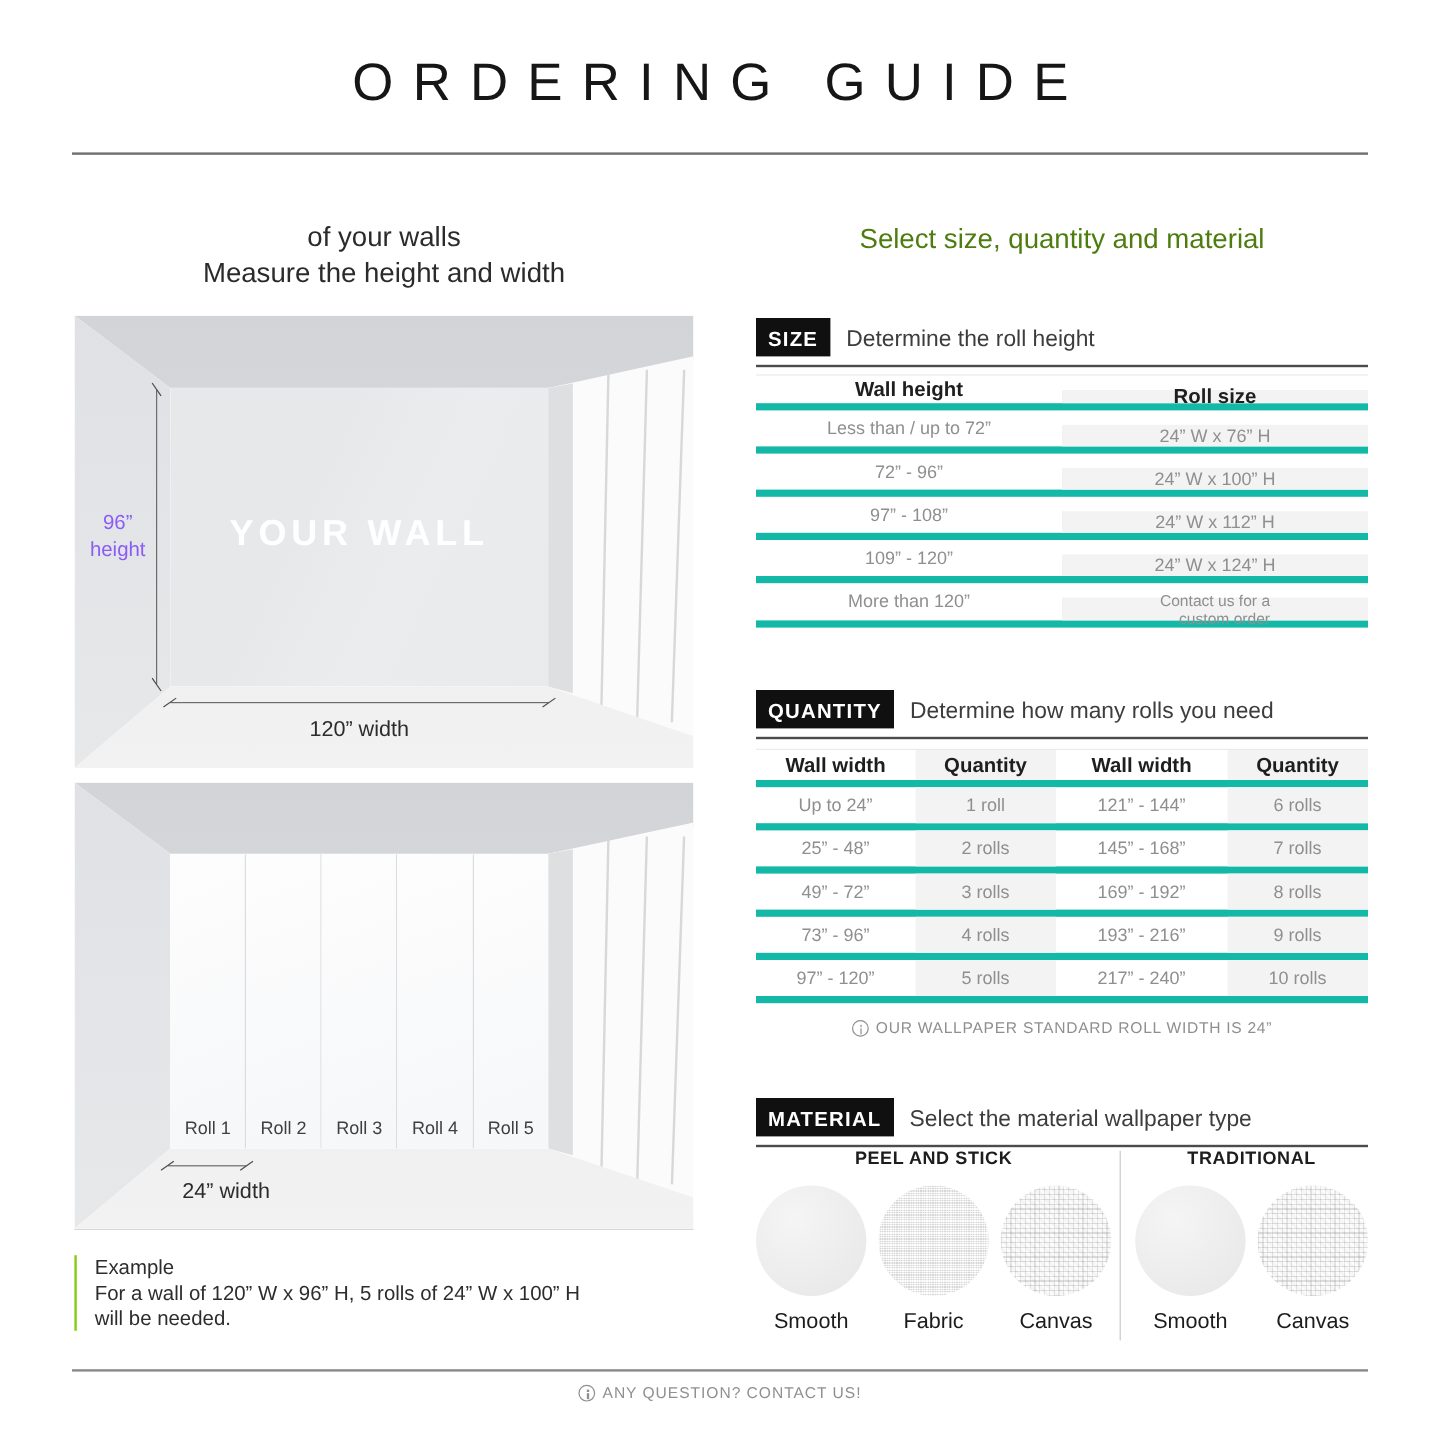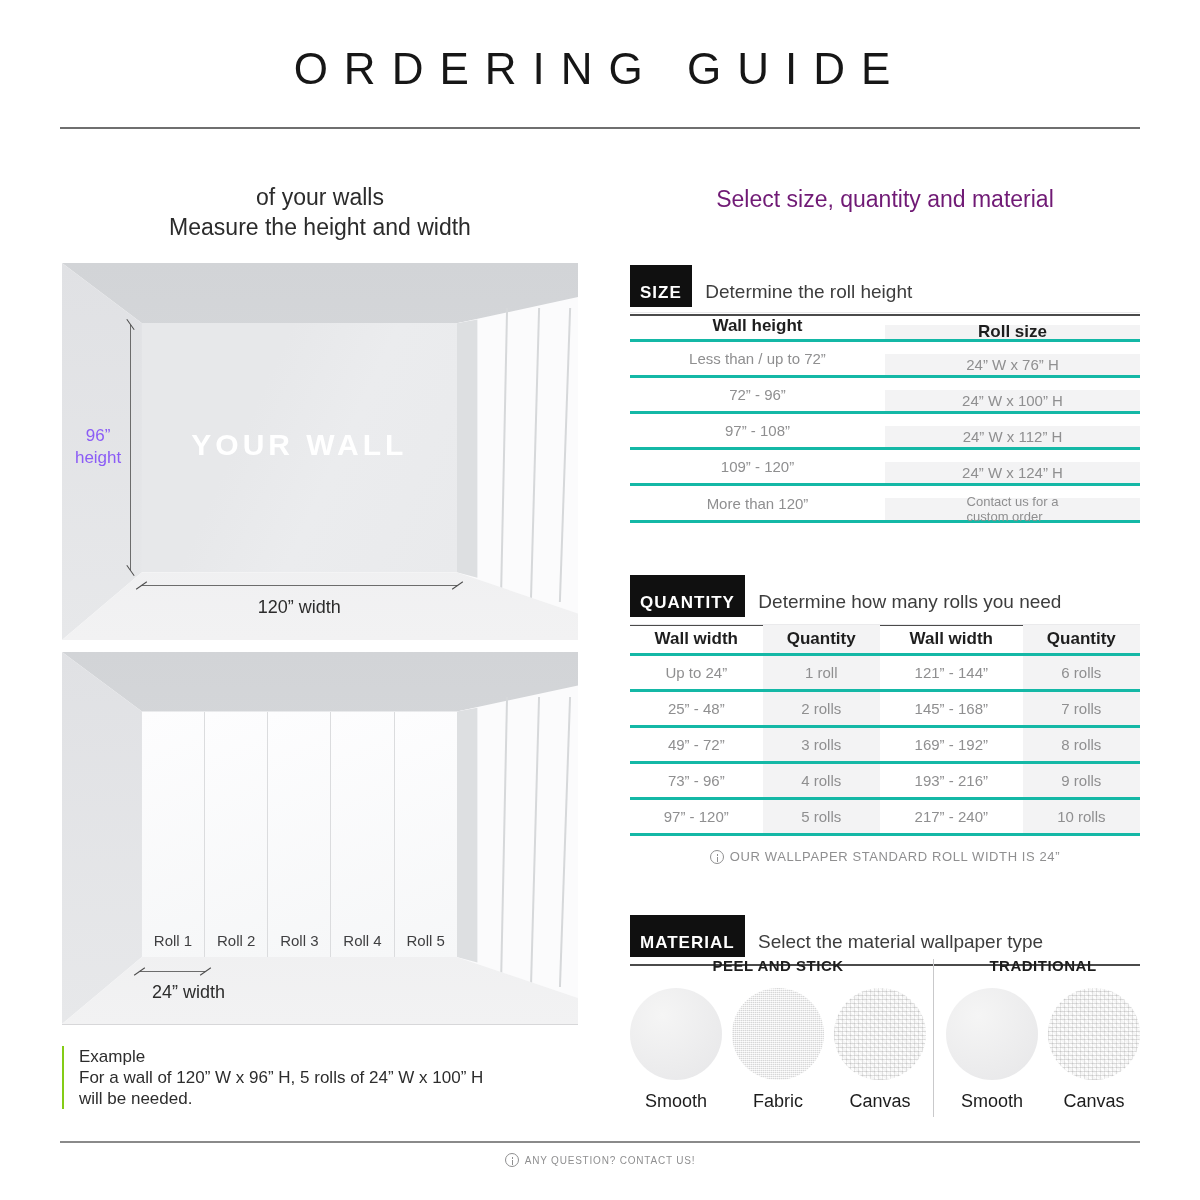--- a/index.html
+++ b/index.html
@@ -10,21 +10,21 @@
   
   .title { position:absolute; top:44px; left:0; width:100%; text-align:center;
            font-size:44px; font-weight:400; letter-spacing:16px; color:#161616; }
   .rule-top { position:absolute; top:127px; left:60px; width:1080px; height:2px; background:#6f6f6f; }
   .rule-bottom { position:absolute; top:1141px; left:60px; width:1080px; height:2px; background:#8a8a8a; }
 
   
   .left-heading { position:absolute; top:182px; left:60px; width:520px; text-align:center;
                   font-size:23px; line-height:30px; color:#2b2b2b; }
   .right-heading { position:absolute; top:186px; left:630px; width:510px; text-align:center;
-                   font-size:23px; color:#701a75; }
+                   font-size:23px; color:#4d7c0f; }
 
   
   .room { position:absolute; left:62px; width:516px; background:#fff; }
   .room1 { top:263px; height:377px; }
   .room2 { top:652px; height:373px; border-bottom:1px solid #d7d7d9; }
   .room .ceiling { position:absolute; left:0; top:0; width:100%; height:100%;
       clip-path:polygon(0% 0%, 100% 0%, 100% 10%, 76.5% 16%, 15.5% 16%);
       background:linear-gradient(180deg,#d2d4d7 0%,#dcdee0 100%); }
   .room .left-wall { position:absolute; left:0; top:0; width:100%; height:100%;
       clip-path:polygon(0% 0%, 15.5% 16%, 15.5% 82%, 0% 100%);
@@ -74,36 +74,36 @@
       font-size:18px; color:#2c2c2c; }
 
   
   .example { position:absolute; left:62px; top:1046px; width:480px; border-left:2px solid #84cc16;
       padding-left:15px; font-size:17px; line-height:21px; color:#2d2d2d; }
 
   
   .section-head { position:absolute; left:630px; width:510px; border-bottom:2px solid #4b4b4b;
       padding-bottom:7px; white-space:nowrap; }
   .badge { display:inline-block; background:#101010; color:#ffffff; font-weight:700;
-      font-size:17px; letter-spacing:1px; padding:18px 10px 4px; vertical-align:baseline;text-align:center; }
+      font-size:17px; letter-spacing:1px; padding:8px 10px 4px; vertical-align:baseline;text-align:center; }
   .section-sub { display:inline-block; margin-left:9px; font-size:19px; color:#3d3d3d; }
   .head-size { top:265px; }
   .head-quantity { top:575px; }
   .head-material { top:915px; }
 
   
   .table { position:absolute; left:630px; width:510px; font-size:15px; color:#8f8f90; }
   .size-table { top:312px; }
-  .t-row { display:flex; border-bottom:3px solid #14b8a6; align-items:center; }
+  .t-row { display:flex; border-bottom:6px solid #14b8a6; align-items:center; }
   .size-table .t-row { height:36px; }
   .size-table .t-row.header { height:30px; }
   .size-table .t-row.tall { height:37px; }
   .t-row.header { font-size:17px; font-weight:700; color:#1e1e1e; border-top:1px solid #eaeaec; }
   .s-c1 { width:50%; text-align:center; }
-  .s-c2 { width:50%; text-align:left; background:#f3f3f4; align-self:stretch;
+  .s-c2 { width:50%; text-align:right; background:#f3f3f4; align-self:stretch;
           display:flex; align-items:center; justify-content:center;margin-top:12px; }
   .t-row.header .s-c2 { background:#f3f3f4; }
   .small2 { font-size:13px; line-height:15px; }
 
   
   .quantity-table { top:624px; }
   .quantity-table .t-row { height:36px;justify-content:center; }
   .quantity-table .t-row.header { height:32px; }
   .q-c1 { width:26%; text-align:center; }
   .q-c2 { width:23%; text-align:center; background:#f3f3f4; align-self:stretch;
@@ -139,21 +139,21 @@
       background-image:repeating-linear-gradient(0deg, rgba(255,255,255,0.65) 0 1px, rgba(120,120,120,0.10) 1px 2px),
                        repeating-linear-gradient(90deg, rgba(255,255,255,0.65) 0 1px, rgba(120,120,120,0.10) 1px 2px); }
   .swatch-canvas { background-color:#f6f6f6;
       background-image:repeating-linear-gradient(0deg, rgba(90,90,90,0.18) 0 1px, transparent 1px 4px),
                        repeating-linear-gradient(90deg, rgba(90,90,90,0.14) 0 1px, transparent 1px 4px),
                        repeating-linear-gradient(45deg, rgba(255,255,255,0.8) 0 2px, transparent 2px 5px); }
   .mat-label { margin-top:11px; font-size:18px; font-weight:500; color:#1c1c1c; }
 
   
   .footer-note { position:absolute; top:1153px; left:0; width:100%; text-align:center;
-      font-size:10px; letter-spacing:0.8px; color:#8f8f90; }
+      font-size:13px; letter-spacing:0.8px; color:#8f8f90; }
 </style>
 </head>
 <body>
 
 <div class="page">
 
   <div class="title">ORDERING GUIDE</div>
   <div class="rule-top"></div>
 
   <div class="left-heading">

